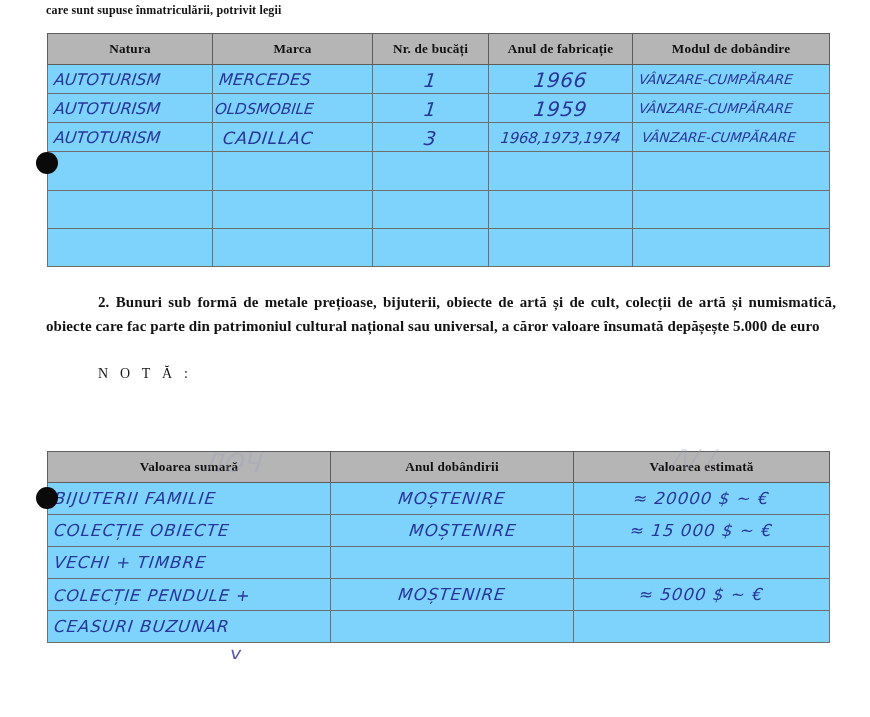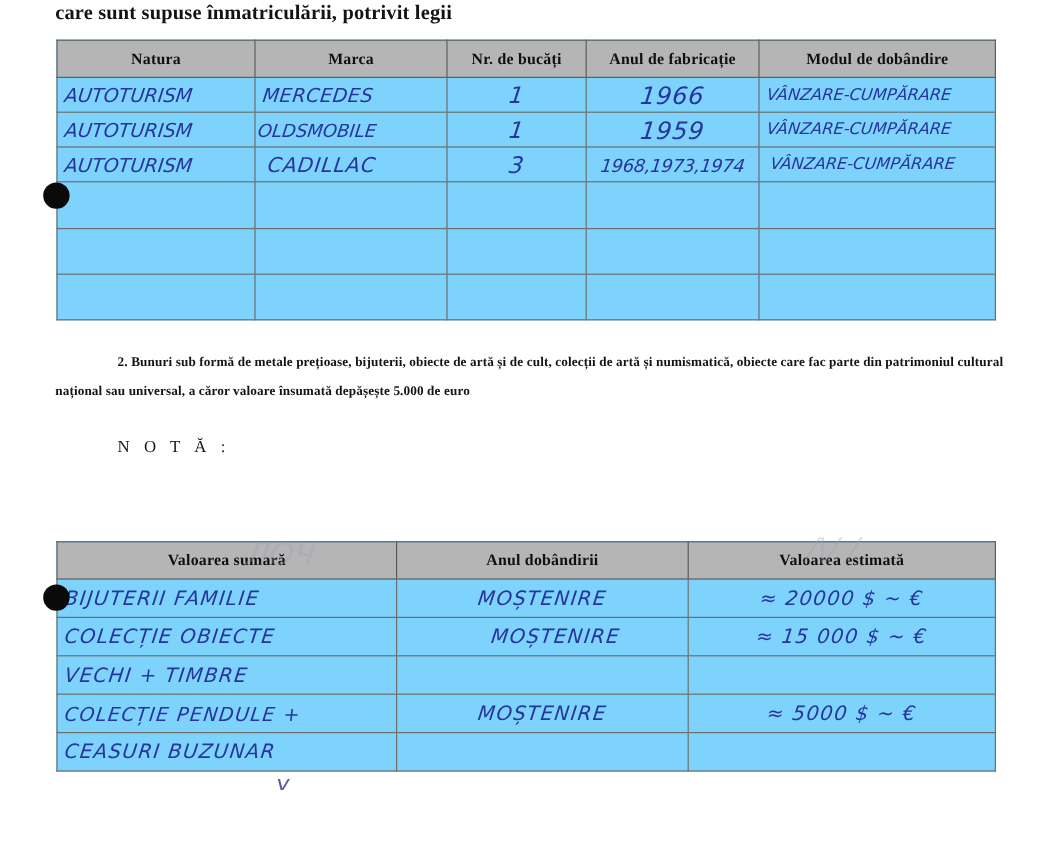--- a/index.html
+++ b/index.html
@@ -20,30 +20,30 @@
     position: absolute;
     inset: 0;
     padding: 0;
   }
 
   
   .printed-line {
     position: absolute;
     font-family: "Liberation Serif", "DejaVu Serif", serif;
     font-weight: bold;
-    font-size: 17px;
+    font-size: 12px;
     letter-spacing: 0.15px;
     color: #131313;
     line-height: 19px;
   }
   .para {
     position: absolute;
     font-family: "Liberation Serif", "DejaVu Serif", serif;
     font-weight: bold;
-    font-size: 11px;
+    font-size: 15px;
     line-height: 23.5px;
     color: #131313;
     text-align: justify;
     text-justify: inter-word;
     text-indent: 52px;
     letter-spacing: 0.1px;
   }
 
   .nota-label {
     position: absolute;

